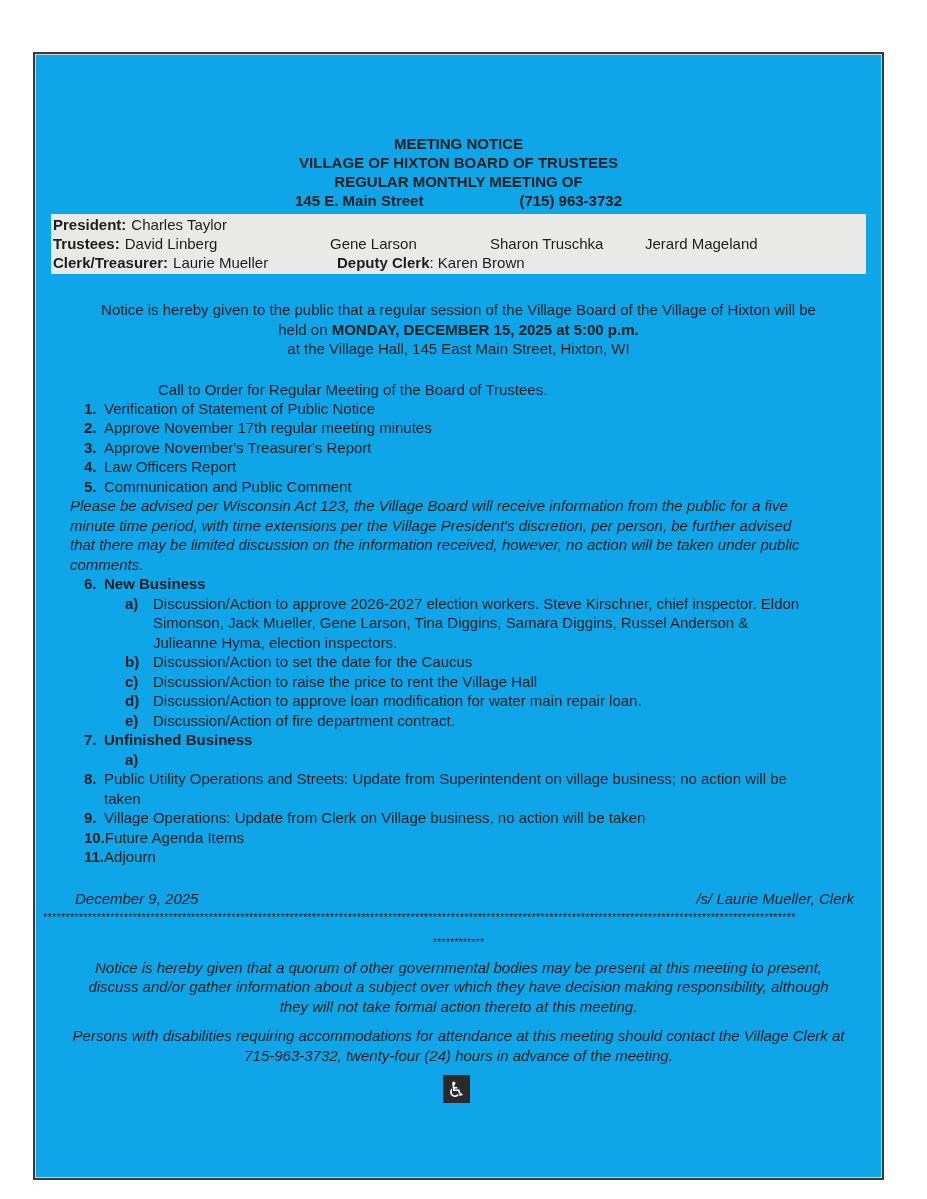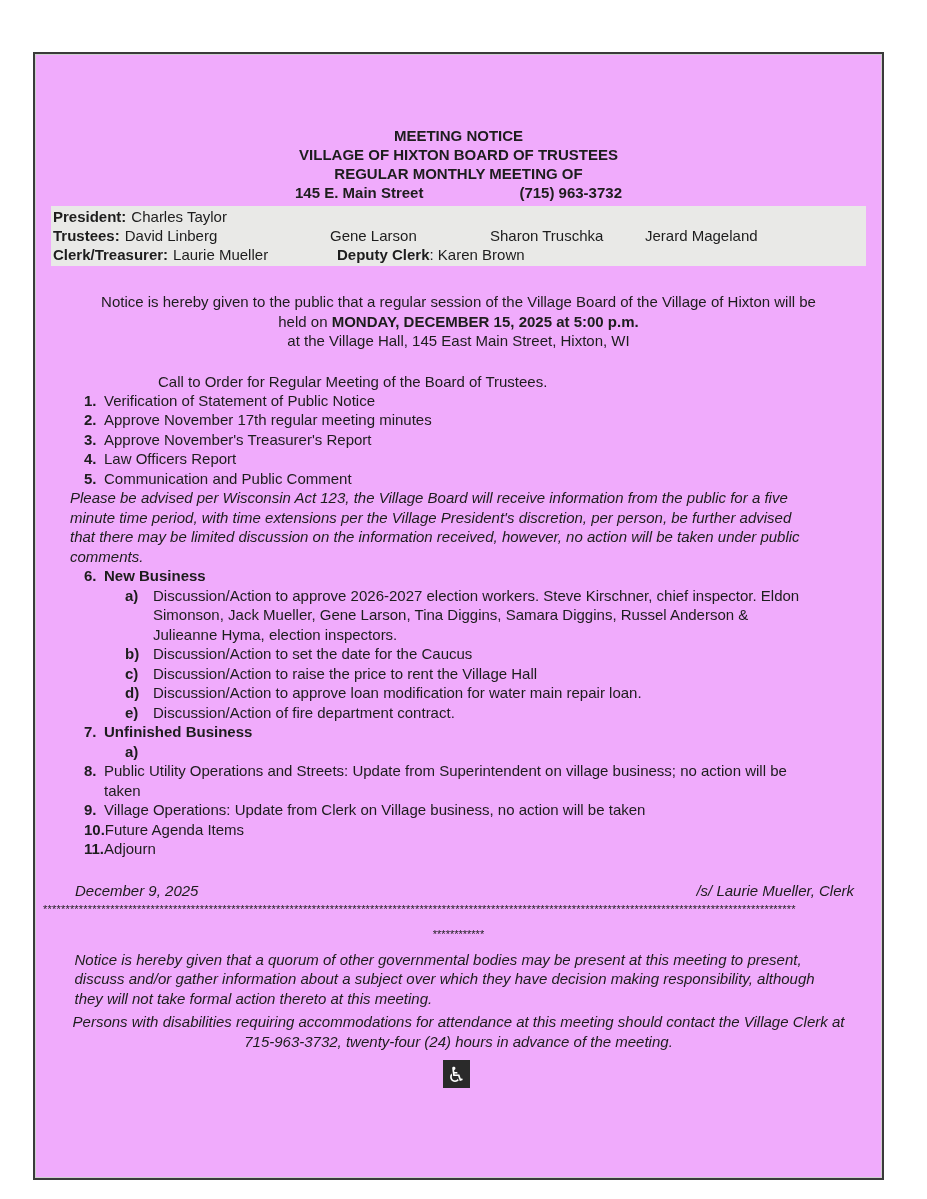--- a/index.html
+++ b/index.html
@@ -10,22 +10,22 @@
     font-size: 15px;
     color: #1d1d1d;
     line-height: 19px;
   }
   .page {
     position: absolute;
     left: 33px; top: 52px;
     width: 851px; height: 1128px;
     border: 2px solid #3a3a3a;
     box-shadow: 0 0 0 1px #cfcfcf inset;
-    padding: 0 16px;
-    background: #f0abfc;
+    padding: 8px 16px;
+    background: #0ea5e9;
     overflow: hidden;
   }
   .title-block { margin-top: 72px; text-align: center; font-weight: bold; }
   .title-block div { line-height: 19px; }
   .addr-row { text-align: center; font-weight: bold; }
   .addr-row .addr { margin-right: 96px; }
 
   .officers {
     margin-top: 4px;
     background: #e9e9e7;
@@ -60,22 +60,22 @@
     font-style: italic;
   }
   .star-line {
     margin-left: -8px; margin-right: -8px;
     font-size: 11px; letter-spacing: 0.2px;
     white-space: nowrap; overflow: hidden;
     line-height: 14px; margin-top: 2px;
   }
   .star-short { text-align: center; font-size: 11px; margin-top: 11px; line-height: 14px; }
 
-  .quorum { margin: 9px auto 0; max-width: 768px; text-align: left; font-style: italic; line-height: 19.5px; }
-  .disabilities { margin: 4px auto; max-width: 790px; text-align: center; font-style: italic; line-height: 19.5px; }
+  .quorum { margin: 9px auto 0; max-width: 768px; text-align: center; font-style: italic; line-height: 19.5px; }
+  .disabilities { margin: 10px auto; max-width: 790px; text-align: center; font-style: italic; line-height: 19.5px; }
 
   .eop-row {
     margin-top: 9px;
     display: flex; align-items: flex-end; justify-content: center;
     font-style: italic;
   }
   .wheelchair {
     display: inline-flex; align-items: center; justify-content: center;
     width: 27px; height: 28px;
     background: #2a2a2a; color: #ffffff;

